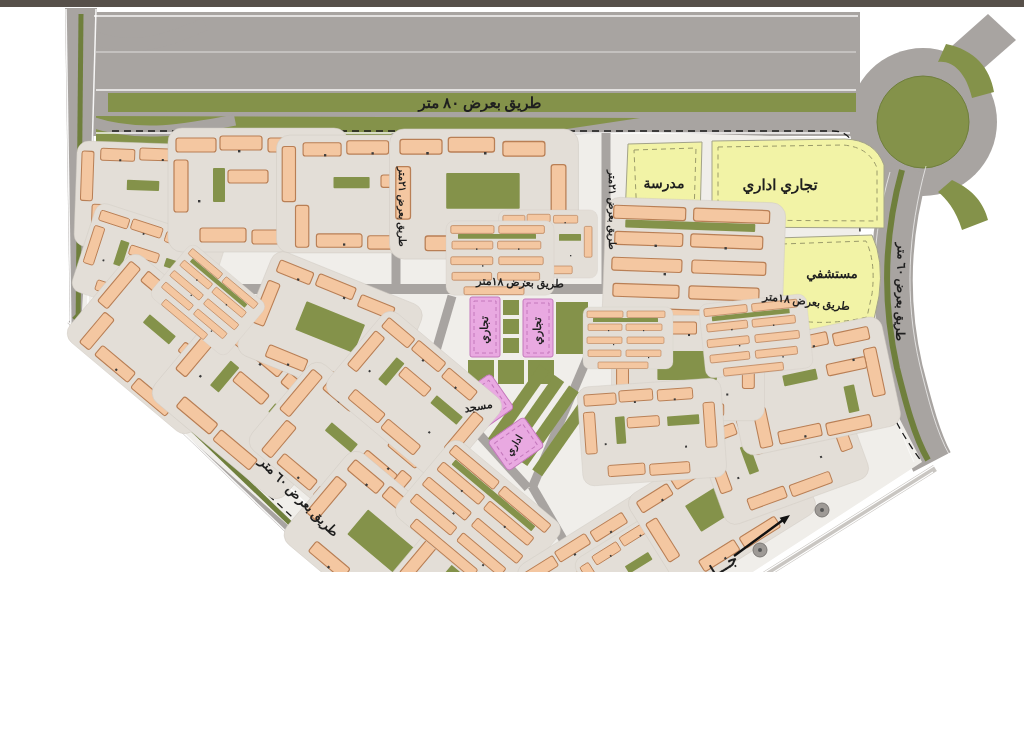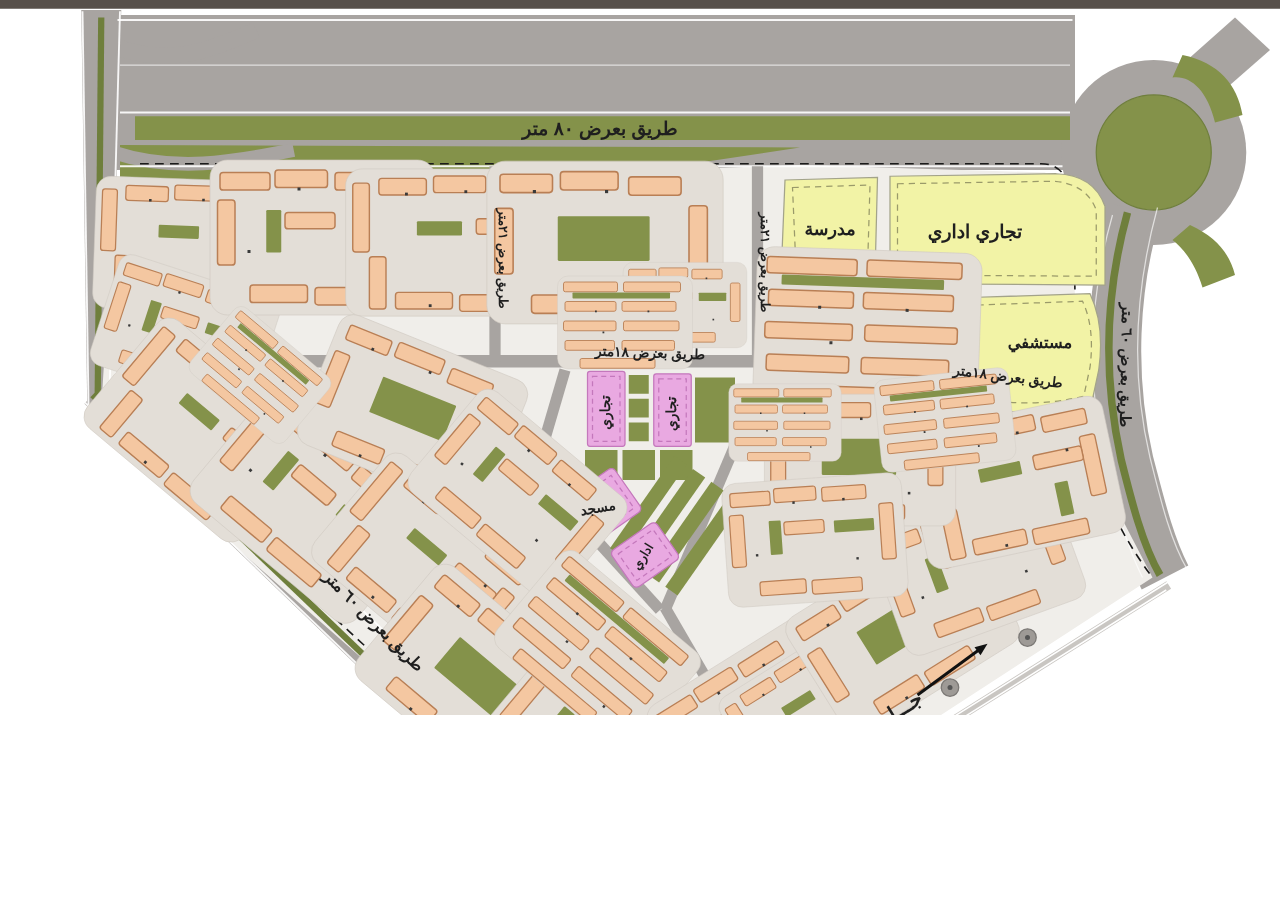--- a/index.html
+++ b/index.html
@@ -1,17 +1,17 @@
 <!DOCTYPE html>
 <html style="--road: #a8a4a1; --green: #84924a; --green_dark: #6f7f3c; --site: #f0eeea; --zone_yellow: #f2f3a6; --zone_pink: #e9a9e1; --building: #f4c7a1; --building_outline: #b97f55; --courtyard: #e3ded7; --label: #1f1f1f; --top_bar: #57504a;"><head>
 <meta charset="utf-8">
 <style>
   html,body{margin:0;padding:0;background:#ffffff;}
   .map-wrap{position:relative;width:1024px;height:572px;overflow:hidden;background:#3b82f6;
-    font-family:Liberation Sans, sans-serif;}
+    font-family:Liberation Serif, serif;}
   svg{display:block;}
   .road{fill:var(--road,#a8a4a1);}
   .road-stroke{stroke:var(--road,#a8a4a1);fill:none;}
   .green{fill:var(--green,#84924a);}
   .green-stroke{stroke:var(--green_dark,#6f7f3c);fill:none;}
   .site{fill:var(--site,#f0eeea);}
   .yellow-zone{fill:var(--zone_yellow,#f2f3a6);stroke:#a3a38a;stroke-width:1;}
   .yellow-dash{fill:none;stroke:#9a9a6a;stroke-width:1;stroke-dasharray:5 4;}
   .pink-zone{fill:var(--zone_pink,#e9a9e1);stroke:#c478bc;stroke-width:1;}
   .pink-dash{fill:none;stroke:#c478bc;stroke-width:1;stroke-dasharray:4 3;}

